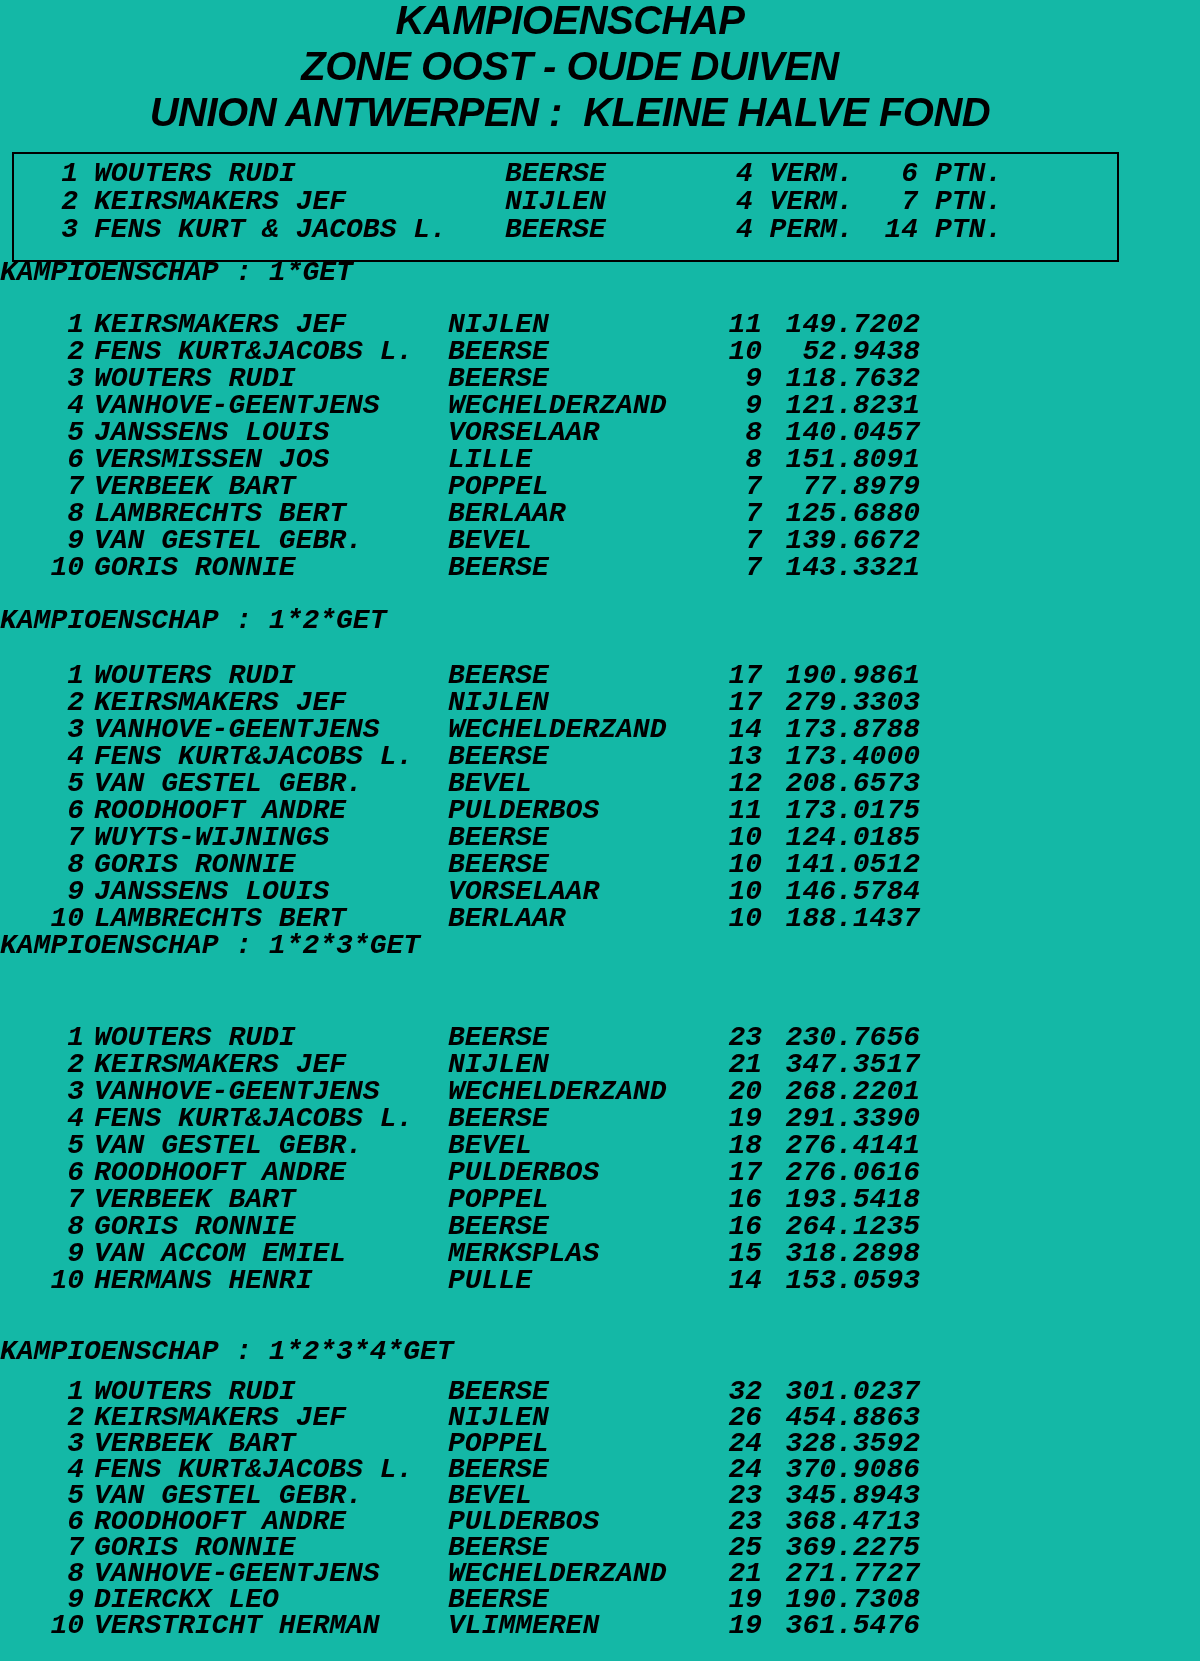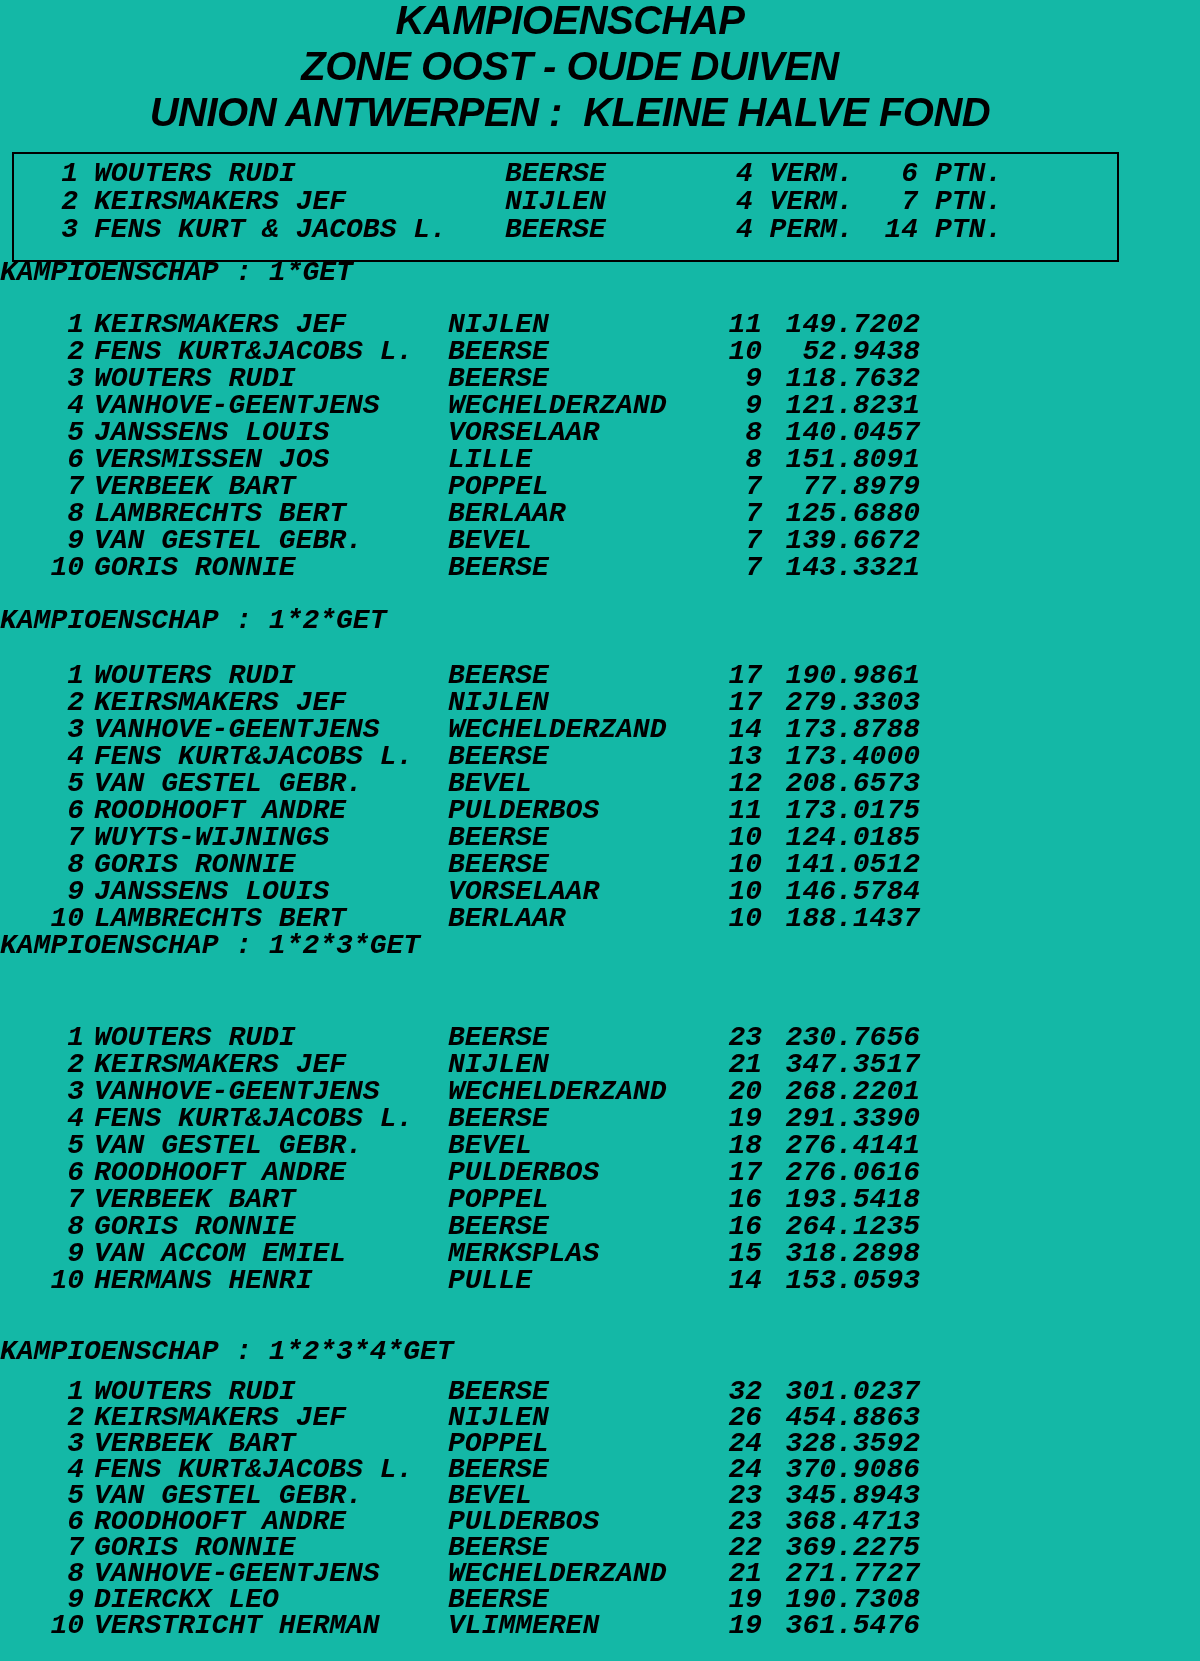--- a/index.html
+++ b/index.html
@@ -147,19 +147,19 @@
     </div>
 
   <div class="sec-heading mono" id="heading-3">KAMPIOENSCHAP : 1*2*3*4*GET</div>
   <div class="rows mono tight" id="rows-3">
       <div class="row"><span class="col-rank">1</span><span class="col-name">WOUTERS RUDI</span><span class="col-city">BEERSE</span><span class="col-count">32</span><span class="col-coef">301.0237</span></div>
       <div class="row"><span class="col-rank">2</span><span class="col-name">KEIRSMAKERS JEF</span><span class="col-city">NIJLEN</span><span class="col-count">26</span><span class="col-coef">454.8863</span></div>
       <div class="row"><span class="col-rank">3</span><span class="col-name">VERBEEK BART</span><span class="col-city">POPPEL</span><span class="col-count">24</span><span class="col-coef">328.3592</span></div>
       <div class="row"><span class="col-rank">4</span><span class="col-name">FENS KURT&amp;JACOBS L.</span><span class="col-city">BEERSE</span><span class="col-count">24</span><span class="col-coef">370.9086</span></div>
       <div class="row"><span class="col-rank">5</span><span class="col-name">VAN GESTEL GEBR.</span><span class="col-city">BEVEL</span><span class="col-count">23</span><span class="col-coef">345.8943</span></div>
       <div class="row"><span class="col-rank">6</span><span class="col-name">ROODHOOFT ANDRE</span><span class="col-city">PULDERBOS</span><span class="col-count">23</span><span class="col-coef">368.4713</span></div>
-      <div class="row"><span class="col-rank">7</span><span class="col-name">GORIS RONNIE</span><span class="col-city">BEERSE</span><span class="col-count">22</span><span class="col-coef">369.2275</span></div>
+      <div class="row"><span class="col-rank">7</span><span class="col-name">GORIS RONNIE</span><span class="col-city">BEERSE</span><span class="col-count">25</span><span class="col-coef">369.2275</span></div>
       <div class="row"><span class="col-rank">8</span><span class="col-name">VANHOVE-GEENTJENS</span><span class="col-city">WECHELDERZAND</span><span class="col-count">21</span><span class="col-coef">271.7727</span></div>
       <div class="row"><span class="col-rank">9</span><span class="col-name">DIERCKX LEO</span><span class="col-city">BEERSE</span><span class="col-count">19</span><span class="col-coef">190.7308</span></div>
       <div class="row"><span class="col-rank">10</span><span class="col-name">VERSTRICHT HERMAN</span><span class="col-city">VLIMMEREN</span><span class="col-count">19</span><span class="col-coef">361.5476</span></div>
     </div>
 
 </div>
 
 </body></html>

